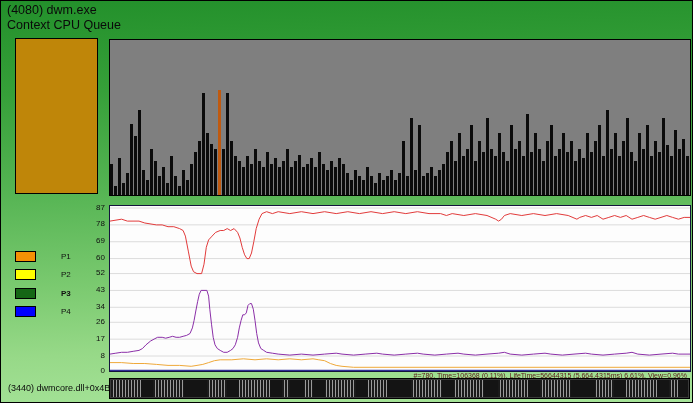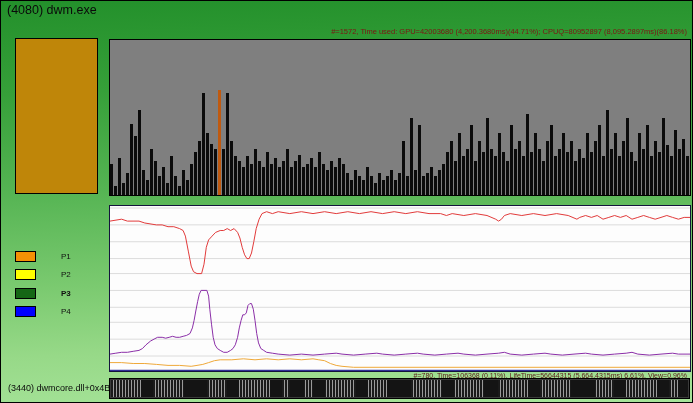--- a/index.html
+++ b/index.html
@@ -46,22 +46,22 @@
     box-shadow:inset 0 0 0 1px #3a3a3a;
   }
   #bottom-label{position:absolute;left:7px;top:382px;font-size:9px;color:#0a0a0a;white-space:nowrap;}
 </style>
 </head>
 <body>
 
 <div id="app">
 
   <div id="title1" class="title-line">(4080) dwm.exe</div>
-
-  <div id="top-stats" class="stats-text">#=1572, Time used: GPU=42003680 (4,200.3680ms)(44.71%); CPUQ=80952897 (8,095.2897ms)(86.18%)</div>
+  <div id="title2" class="title-line">Context CPU Queue</div>
+
 
   <div id="orange-block"></div>
 
   <div id="histogram-box">
       <div class="hbar" style="left: 0px; height: 31px;"></div>
       <div class="hbar" style="left: 4px; height: 9.3px;"></div>
       <div class="hbar" style="left: 8px; height: 37.2px;"></div>
       <div class="hbar" style="left: 12px; height: 12.4px;"></div>
       <div class="hbar" style="left: 16px; height: 21.7px;"></div>
       <div class="hbar" style="left: 20px; height: 71.3px;"></div>
@@ -218,20 +218,33 @@
       <div class="legend-row" style="top: 286.5px; font-weight: bold;">
         <div class="legend-swatch" style="background: rgb(21, 102, 21);"></div>
         <div class="legend-label">P3</div>
       </div>
       <div class="legend-row" style="top: 305px;">
         <div class="legend-swatch" style="background: rgb(0, 0, 255);"></div>
         <div class="legend-label">P4</div>
       </div>
     </div>
 
+  <div id="y-axis">
+      <div class="ytick" style="top: -2.5px;">87</div>
+      <div class="ytick" style="top: 14.3621px;">78</div>
+      <div class="ytick" style="top: 31.2241px;">69</div>
+      <div class="ytick" style="top: 48.0862px;">60</div>
+      <div class="ytick" style="top: 63.0747px;">52</div>
+      <div class="ytick" style="top: 79.9368px;">43</div>
+      <div class="ytick" style="top: 96.7989px;">34</div>
+      <div class="ytick" style="top: 111.787px;">26</div>
+      <div class="ytick" style="top: 128.649px;">17</div>
+      <div class="ytick" style="top: 145.511px;">8</div>
+      <div class="ytick" style="top: 160.5px;">0</div>
+    </div>
 
   <div id="linechart-box">
     <svg id="linechart-svg" width="580" height="165" viewBox="0 0 580 165">
         <line x1="0" x2="580" y1="2" y2="2" stroke="#dcdcdc" stroke-width="1"></line>
         <line x1="0" x2="580" y1="18.862068965517242" y2="18.862068965517242" stroke="#dcdcdc" stroke-width="1"></line>
         <line x1="0" x2="580" y1="35.724137931034484" y2="35.724137931034484" stroke="#dcdcdc" stroke-width="1"></line>
         <line x1="0" x2="580" y1="52.58620689655172" y2="52.58620689655172" stroke="#dcdcdc" stroke-width="1"></line>
         <line x1="0" x2="580" y1="67.57471264367815" y2="67.57471264367815" stroke="#dcdcdc" stroke-width="1"></line>
         <line x1="0" x2="580" y1="84.4367816091954" y2="84.4367816091954" stroke="#dcdcdc" stroke-width="1"></line>
         <line x1="0" x2="580" y1="101.29885057471265" y2="101.29885057471265" stroke="#dcdcdc" stroke-width="1"></line>

